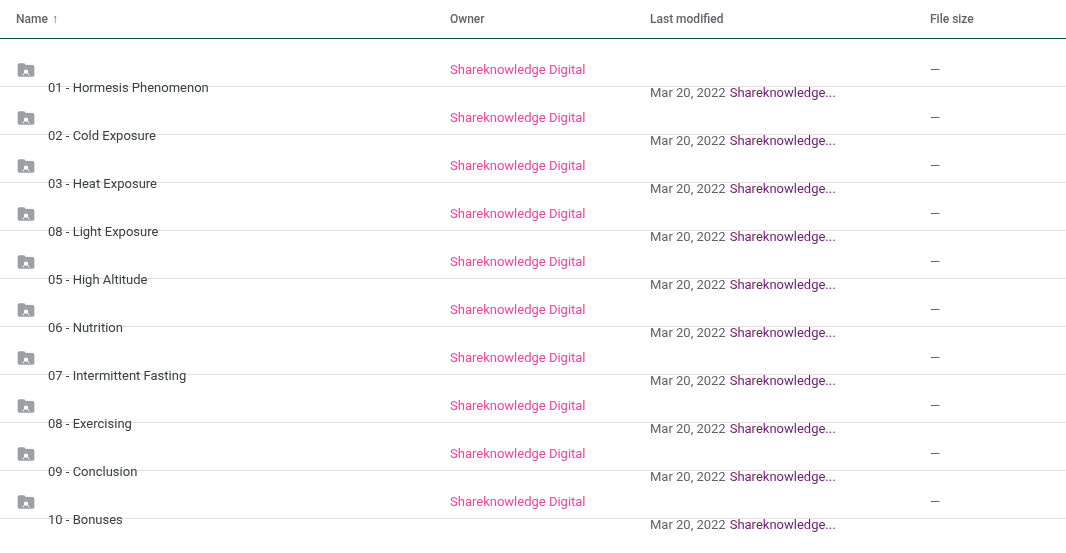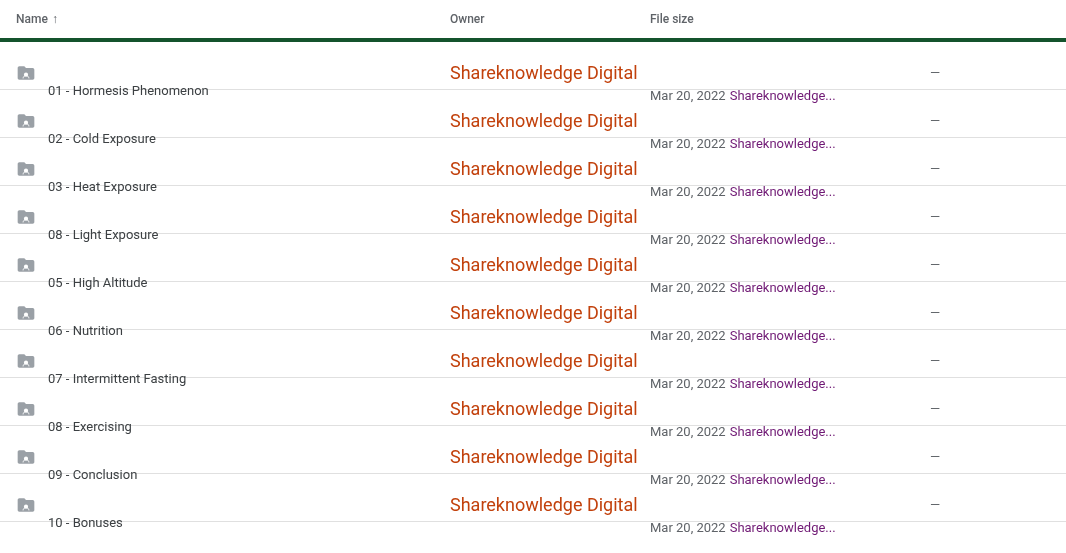--- a/index.html
+++ b/index.html
@@ -18,21 +18,21 @@
     .table-container {
       width: 1066px;
       min-height: 553px;
       padding: 0;
     }
 
     .table-header {
       display: grid;
       grid-template-columns: 1fr 200px 280px 120px;
       padding: 8px 16px;
-      border-bottom: 4px solid #14532d;
+      border-bottom: 1px solid #14532d;
       align-items: center;
     }
 
     .header-cell {
       font-size: 12px;
       color: #5f6368;
       font-weight: 500;
       display: flex;
       align-items: center;
       gap: 4px;
@@ -77,22 +77,22 @@
     .name-text {
       font-size: 13px;
       color: #3c4043;
       white-space: nowrap;
       overflow: hidden;
       text-overflow: ellipsis;
       margin-top: 35px;
     }
 
     .owner-cell {
-      font-size: 18px;
-      color: #c2410c;
+      font-size: 13px;
+      color: #ec4899;
       white-space: nowrap;
       overflow: hidden;
       text-overflow: ellipsis;
     }
 
     .modified-cell {
       font-size: 13px;
       color: #5f6368;
       display: flex;
       align-items: center;
@@ -124,20 +124,23 @@
 <div class="table-container">
   <div class="table-header">
     <div class="header-cell">
       <span>Name</span>
       <span class="sort-icon">↑</span>
     </div>
     <div class="header-cell">
       <span>Owner</span>
     </div>
     <div class="header-cell">
+      <span>Last modified</span>
+    </div>
+    <div class="header-cell">
       <span>File size</span>
     </div>
   </div>
 
   <div id="table-body">
 
   <div class="table-row">
       <div class="name-cell">
         <div class="folder-icon">
           <svg viewBox="0 0 24 24" fill="none" xmlns="http://www.w3.org/2000/svg">

